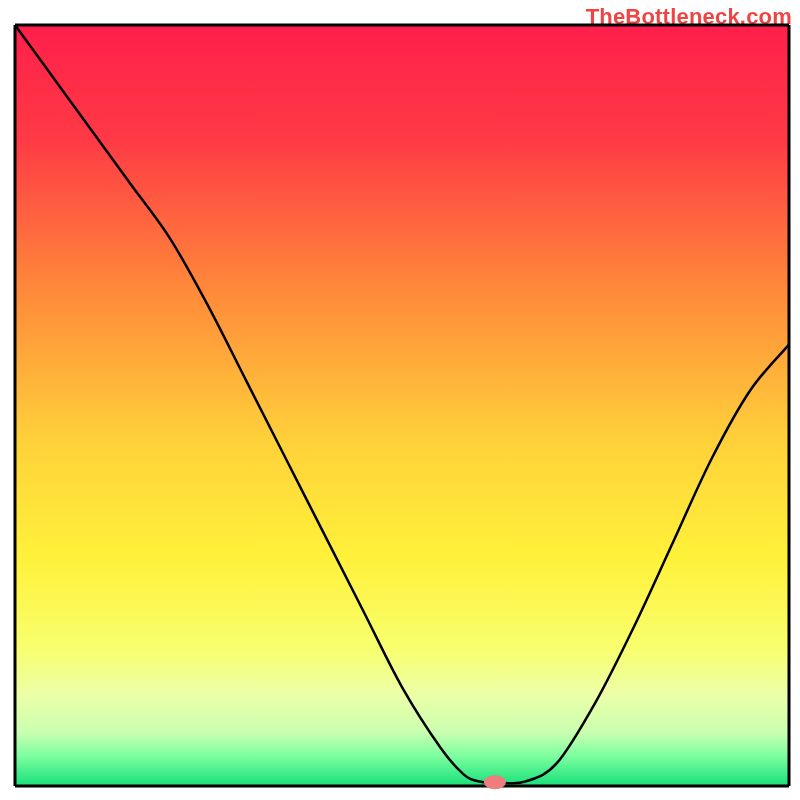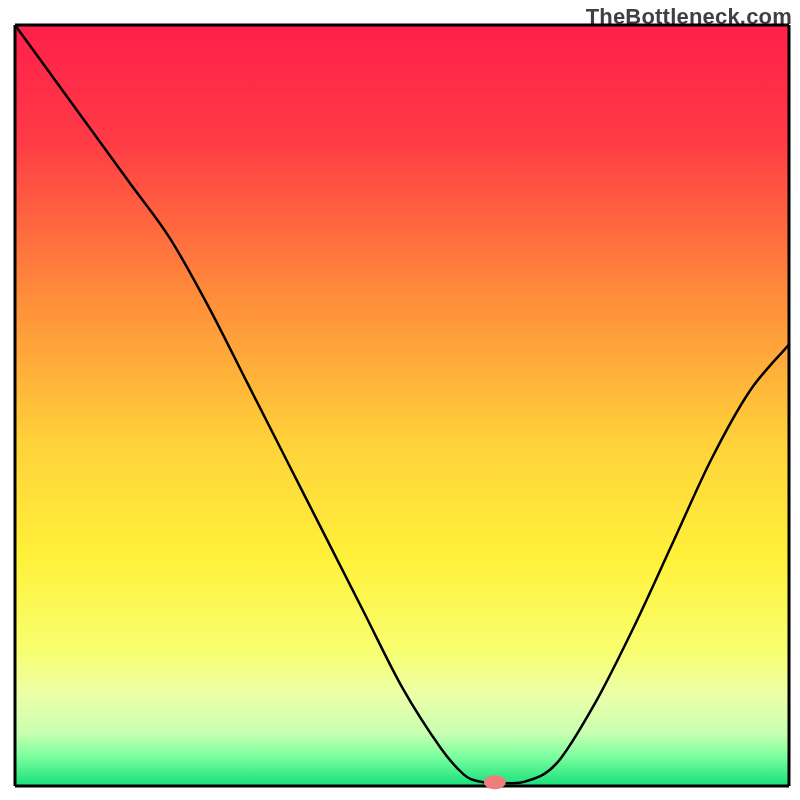--- a/index.html
+++ b/index.html
@@ -15,21 +15,21 @@
     position: relative;
     width: 800px;
     height: 800px;
   }
   .watermark {
     position: absolute;
     top: 4px;
     right: 8px;
     font-size: 22px;
     font-weight: 600;
-    color: #404040;
+    color: #ef4444;
     letter-spacing: 0.2px;
     user-select: none;
   }
   svg {
     position: absolute;
     left: 0;
     top: 0;
     width: 800px;
     height: 800px;
     display: block;

